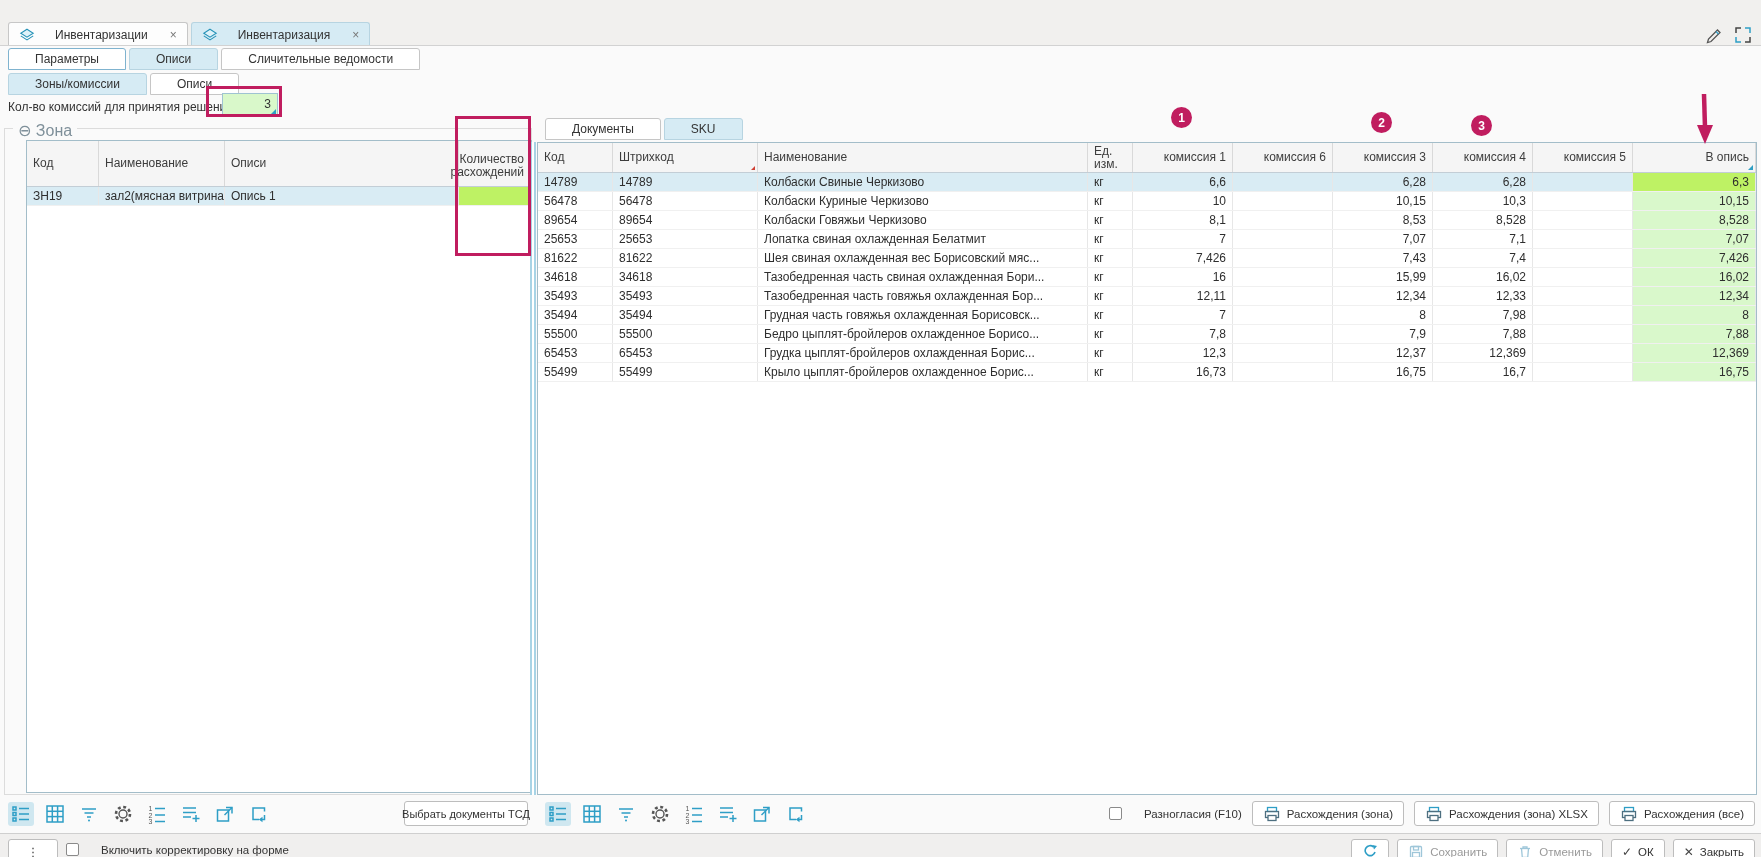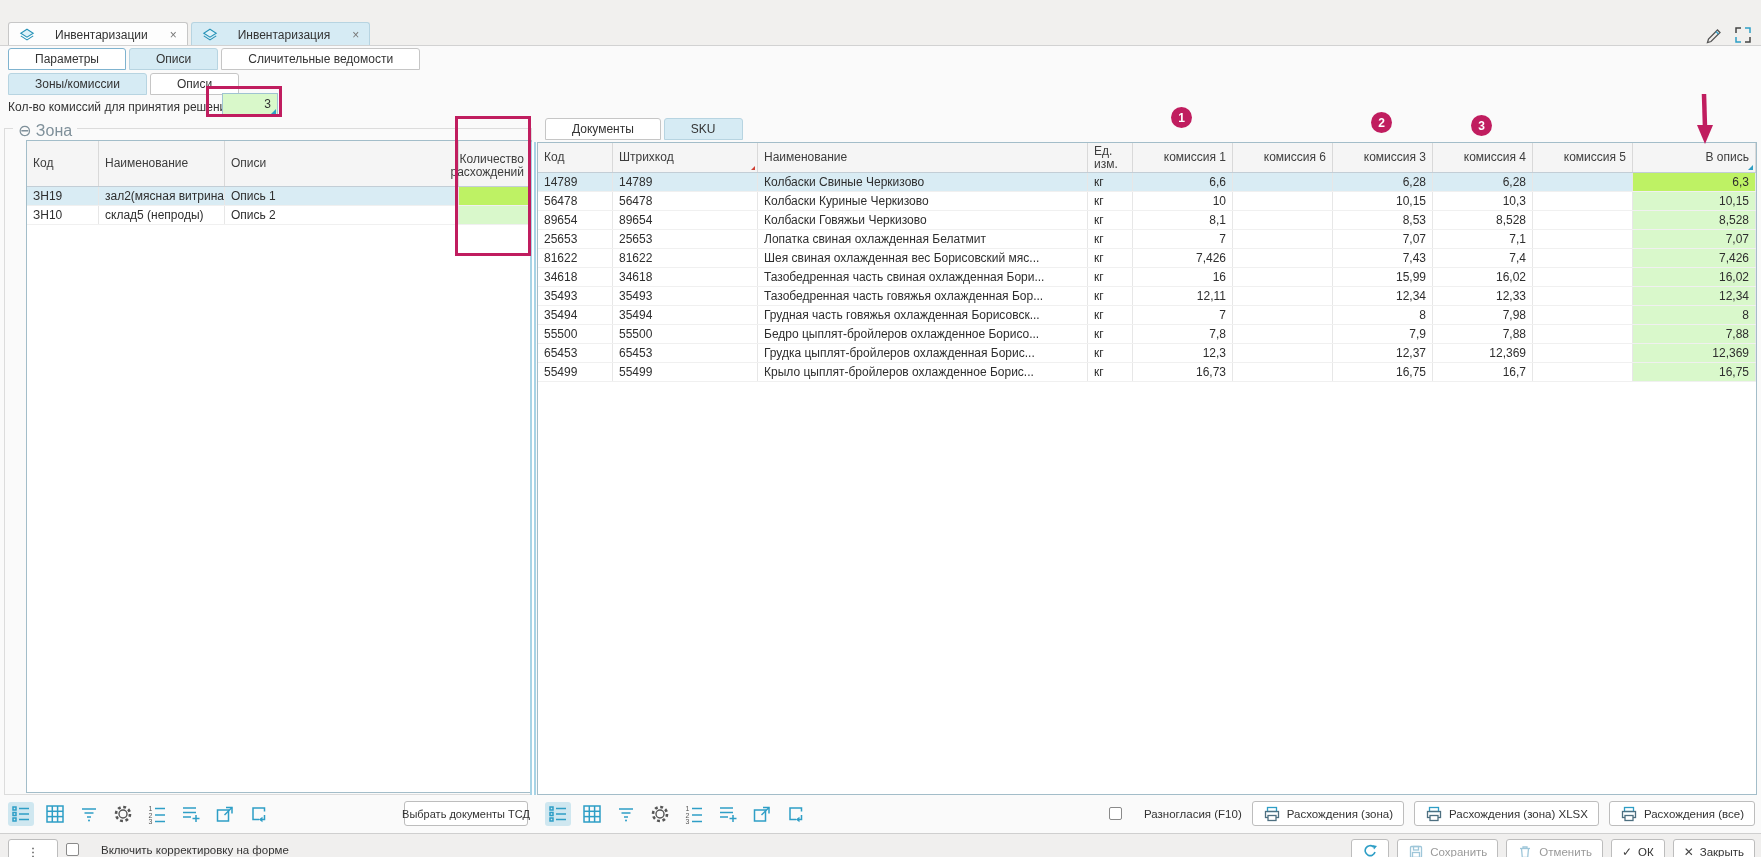--- a/index.html
+++ b/index.html
@@ -223,26 +223,20 @@
       <div class="th col1">Наименование</div>
       <div class="th col2">Описи</div>
       <div class="th col3">Количество расхождений</div>
     </div>
     <div class="tr sel">
       <div class="td col0">ЗН19</div>
       <div class="td col1">зал2(мясная витрина)</div>
       <div class="td col2">Опись 1</div>
       <div class="td col3 green"></div>
     </div>
-    <div class="tr">
-      <div class="td col0">ЗН10</div>
-      <div class="td col1">склад5 (непроды)</div>
-      <div class="td col2">Опись 2</div>
-      <div class="td col3 green"></div>
-    </div>
   </div>
 
 <div class="abs splitter"></div>
 
 <div class="abs tabs-row rp-tabs">
   <div class="ui-tab">
       <span>Документы</span>
     </div>
   <div class="ui-tab sel">
       <span>SKU</span>

